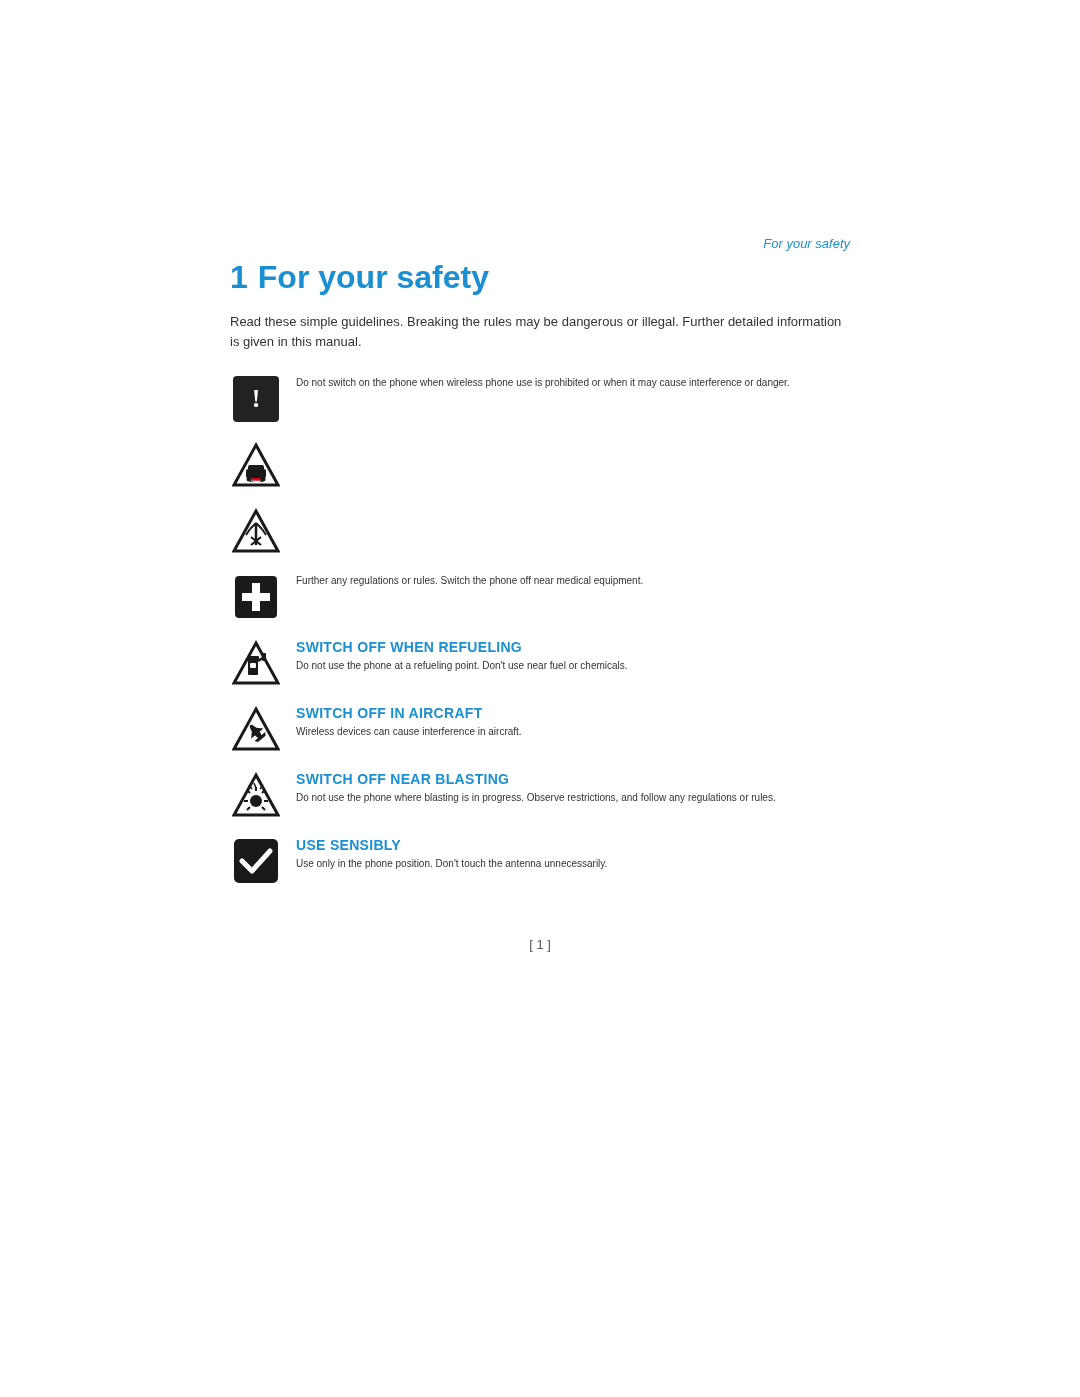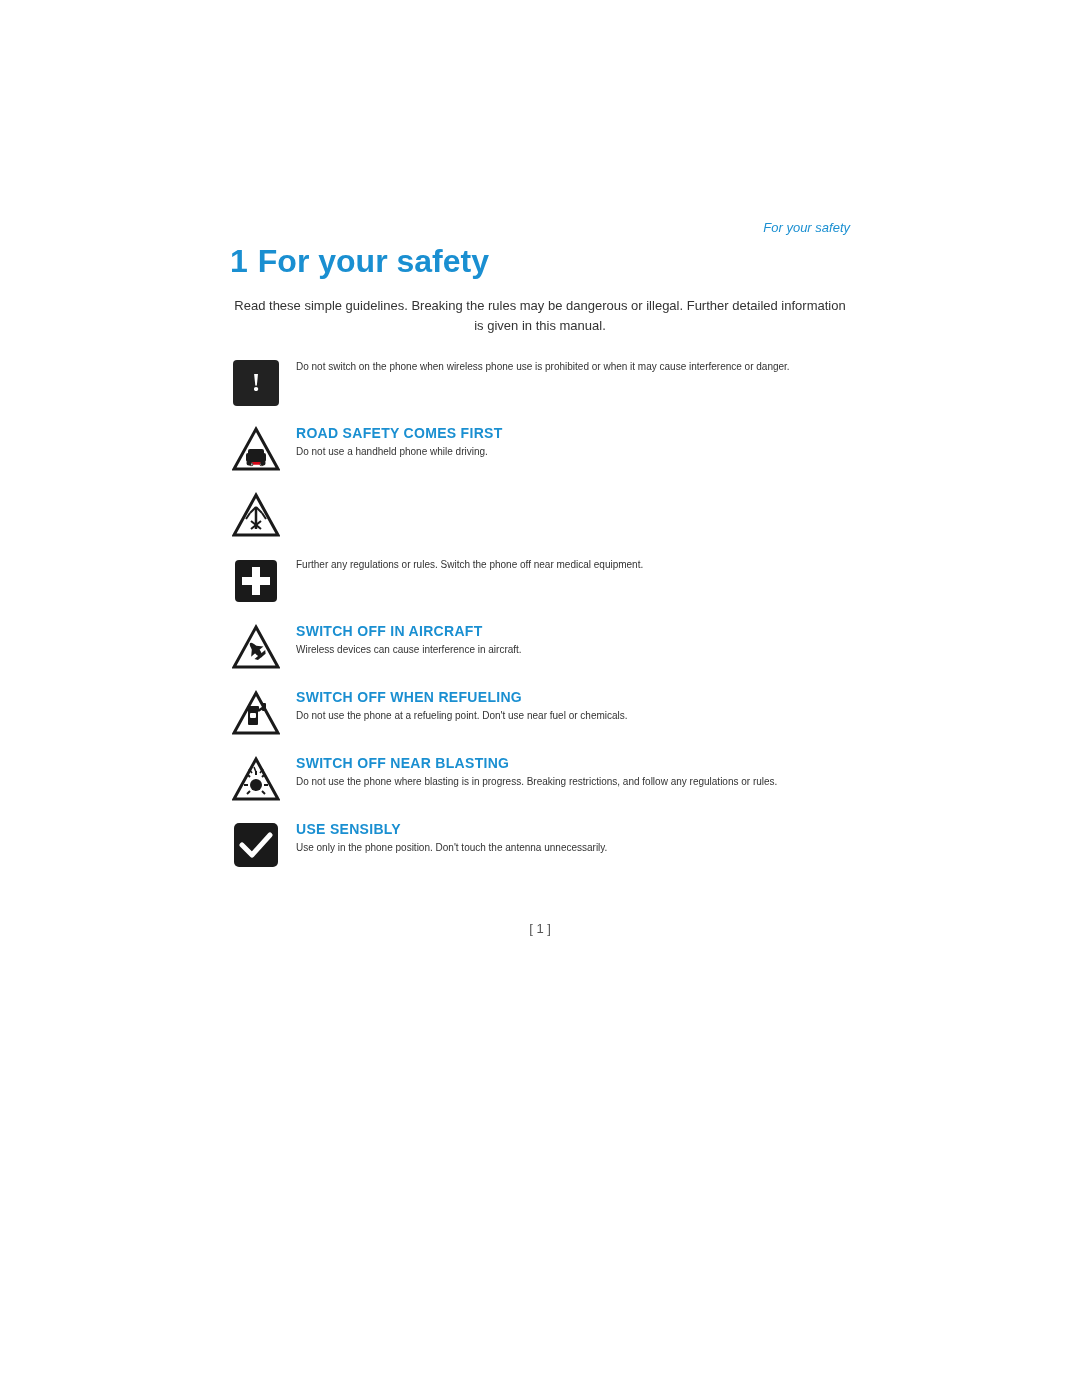--- a/index.html
+++ b/index.html
@@ -18,21 +18,21 @@
 
     .page {
       width: 1080px;
       min-height: 1397px;
       background: #ffffff;
       position: relative;
       padding: 0;
     }
 
     .content-area {
-      margin: 0 auto;
+      margin: 16px auto;
       width: 620px;
       padding-top: 220px;
     }
 
     .chapter-label {
       text-align: right;
       color: #1a8fd1;
       font-style: italic;
       font-size: 13px;
       margin-bottom: 8px;
@@ -52,21 +52,20 @@
       font-size: 32px;
       font-weight: bold;
       color: #1a8fd1;
     }
 
     .intro-text {
       font-size: 13px;
       color: #333;
       line-height: 1.5;
       margin-bottom: 22px;
-      text-align: center;
     }
 
     .safety-item {
       display: flex;
       align-items: flex-start;
       margin-bottom: 14px;
       gap: 14px;
     }
 
     .icon-box {
@@ -157,24 +156,20 @@
           <text x="24" y="38" text-anchor="middle" font-size="16" fill="#1a1a1a">🚗</text>
 
           <rect x="14" y="28" width="20" height="9" rx="2" fill="#1a1a1a"></rect>
           <rect x="16" y="24" width="16" height="7" rx="2" fill="#1a1a1a"></rect>
           <circle cx="17" cy="38" r="2.5" fill="#1a1a1a"></circle>
           <circle cx="31" cy="38" r="2.5" fill="#1a1a1a"></circle>
           <line x1="20" y1="24" x2="21" y2="28" stroke="#1a1a1a" stroke-width="0.5"></line>
           <line x1="28" y1="24" x2="27" y2="28" stroke="#1a1a1a" stroke-width="0.5"></line>
         </svg>
       </div>
-      <div class="item-content">
-        <div class="item-heading">ROAD SAFETY COMES FIRST</div>
-        <p class="item-text">Do not use a handheld phone while driving.</p>
-      </div>
     </div>
 
     <div class="safety-item">
       <div class="icon-box">
         <svg viewBox="0 0 48 48" xmlns="http://www.w3.org/2000/svg">
           <polygon points="24,4 46,44 2,44" fill="none" stroke="#1a1a1a" stroke-width="3"></polygon>
 
           <line x1="24" y1="16" x2="24" y2="38" stroke="#1a1a1a" stroke-width="2.5"></line>
           <line x1="18" y1="22" x2="24" y2="16" stroke="#1a1a1a" stroke-width="2"></line>
           <line x1="30" y1="22" x2="24" y2="16" stroke="#1a1a1a" stroke-width="2"></line>
@@ -199,48 +194,48 @@
       <div class="item-content">
         <p class="item-text">Further any regulations or rules. Switch the phone off near medical equipment.</p>
       </div>
     </div>
 
     <div class="safety-item">
       <div class="icon-box">
         <svg viewBox="0 0 48 48" xmlns="http://www.w3.org/2000/svg">
           <polygon points="24,4 46,44 2,44" fill="none" stroke="#1a1a1a" stroke-width="3"></polygon>
 
+          <rect x="16" y="20" width="10" height="16" rx="1" fill="#1a1a1a"></rect>
+          <rect x="15" y="17" width="12" height="5" rx="1" fill="#1a1a1a"></rect>
+          <line x1="26" y1="22" x2="32" y2="18" stroke="#1a1a1a" stroke-width="2.5"></line>
+          <rect x="30" y="14" width="4" height="8" rx="1" fill="#1a1a1a"></rect>
+          <rect x="18" y="24" width="6" height="5" rx="1" fill="white"></rect>
+        </svg>
+      </div>
+      <div class="item-content">
+        <div class="item-heading">SWITCH OFF WHEN REFUELING</div>
+        <p class="item-text">Do not use the phone at a refueling point. Don't use near fuel or chemicals.</p>
+      </div>
+    </div>
+
+    <div class="safety-item">
+      <div class="icon-box">
+        <svg viewBox="0 0 48 48" xmlns="http://www.w3.org/2000/svg">
+          <polygon points="24,4 46,44 2,44" fill="none" stroke="#1a1a1a" stroke-width="3"></polygon>
+
           <g transform="translate(24,27) rotate(-40)">
             <ellipse cx="0" cy="0" rx="3" ry="9" fill="#1a1a1a"></ellipse>
             <polygon points="-8,2 8,2 0,-6" fill="#1a1a1a"></polygon>
             <polygon points="-7,6 7,6 5,9 -5,9" fill="#1a1a1a"></polygon>
           </g>
         </svg>
       </div>
       <div class="item-content">
         <div class="item-heading">SWITCH OFF IN AIRCRAFT</div>
         <p class="item-text">Wireless devices can cause interference in aircraft.</p>
-      </div>
-    </div>
-
-    <div class="safety-item">
-      <div class="icon-box">
-        <svg viewBox="0 0 48 48" xmlns="http://www.w3.org/2000/svg">
-          <polygon points="24,4 46,44 2,44" fill="none" stroke="#1a1a1a" stroke-width="3"></polygon>
-
-          <rect x="16" y="20" width="10" height="16" rx="1" fill="#1a1a1a"></rect>
-          <rect x="15" y="17" width="12" height="5" rx="1" fill="#1a1a1a"></rect>
-          <line x1="26" y1="22" x2="32" y2="18" stroke="#1a1a1a" stroke-width="2.5"></line>
-          <rect x="30" y="14" width="4" height="8" rx="1" fill="#1a1a1a"></rect>
-          <rect x="18" y="24" width="6" height="5" rx="1" fill="white"></rect>
-        </svg>
-      </div>
-      <div class="item-content">
-        <div class="item-heading">SWITCH OFF WHEN REFUELING</div>
-        <p class="item-text">Do not use the phone at a refueling point. Don't use near fuel or chemicals.</p>
       </div>
     </div>
 
     <div class="safety-item">
       <div class="icon-box">
         <svg viewBox="0 0 48 48" xmlns="http://www.w3.org/2000/svg">
           <polygon points="24,4 46,44 2,44" fill="none" stroke="#1a1a1a" stroke-width="3"></polygon>
 
           <circle cx="24" cy="30" r="6" fill="#1a1a1a"></circle>
           <line x1="24" y1="20" x2="24" y2="16" stroke="#1a1a1a" stroke-width="2"></line>
@@ -251,21 +246,21 @@
           <line x1="18" y1="36" x2="15" y2="39" stroke="#1a1a1a" stroke-width="2"></line>
           <line x1="30" y1="36" x2="33" y2="39" stroke="#1a1a1a" stroke-width="2"></line>
 
           <line x1="20" y1="18" x2="17" y2="14" stroke="#1a1a1a" stroke-width="1.5"></line>
           <line x1="28" y1="18" x2="31" y2="14" stroke="#1a1a1a" stroke-width="1.5"></line>
           <line x1="24" y1="17" x2="22" y2="12" stroke="#1a1a1a" stroke-width="1.5"></line>
         </svg>
       </div>
       <div class="item-content">
         <div class="item-heading">SWITCH OFF NEAR BLASTING</div>
-        <p class="item-text">Do not use the phone where blasting is in progress. Breaking restrictions, and follow any regulations or rules.</p>
+        <p class="item-text">Do not use the phone where blasting is in progress. Observe restrictions, and follow any regulations or rules.</p>
       </div>
     </div>
 
     <div class="safety-item">
       <div class="icon-box">
         <svg viewBox="0 0 48 48" xmlns="http://www.w3.org/2000/svg">
           <rect x="2" y="2" width="44" height="44" rx="5" fill="#1a1a1a"></rect>
 
           <polyline points="10,24 20,34 38,14" fill="none" stroke="white" stroke-width="5" stroke-linecap="round" stroke-linejoin="round"></polyline>
         </svg>

